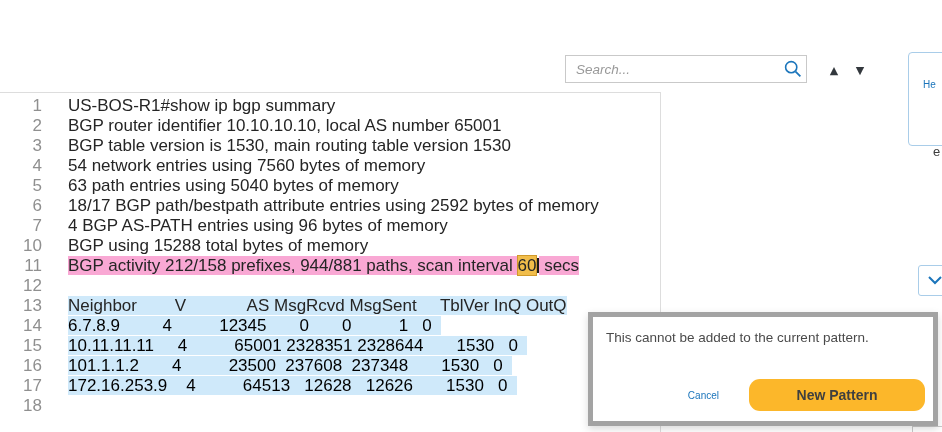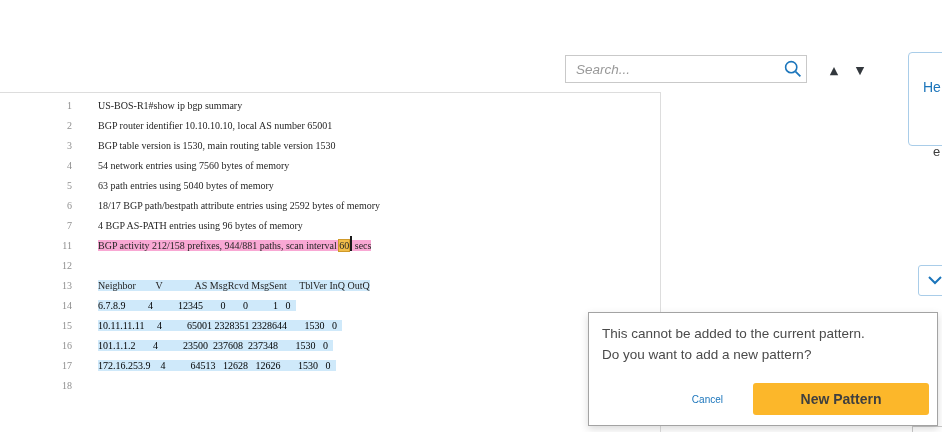--- a/index.html
+++ b/index.html
@@ -50,72 +50,72 @@
     width: 661px; height: 374px;
     background: #fff;
     border-top: 1px solid #ddd;
     border-right: 1px solid #ddd;
     overflow: hidden;
   }
   #code-lines { padding-top: 3px; }
   .code-row {
     height: 20px; line-height: 20px;
     white-space: pre;
-    font-family: Liberation Serif, serif;
-    font-size: 10px; color: #252525; padding-left: 30px;
+    font-family: Liberation Sans, sans-serif;
+    font-size: 17px; color: #252525;
   }
   .ln {
     display: inline-block; width: 42px;
     text-align: right; color: #8f8f8f;
   }
   .code { margin-left: 26px; }
   .hl-gray  { background: #f9a8d4; }
   .hl-blue  { background: #cfe9fa; }
   .blue-text{ color: #000000; }
   .tok { background: #f1bd4a; outline: 1px solid #d09a2a; }
   .caret {
     display: inline-block; width: 2px; height: 15px;
     background: #1a1a1a; vertical-align: -2px; margin-left: 1px;
   }
 
   
   .popup {
     position: absolute; left: 588px; top: 278px;
     width: 350px; height: 114px;
     background: #fff;
-    border: 1px solid #a3a3a3;
+    border: 5px solid #a3a3a3;
     box-shadow: 0 3px 8px rgba(0,0,0,.15);
     z-index: 10;
   }
   .popup-msg {
     margin: 10px 14px 0 13px;
     font-size: 13.5px; color: #4a4a4a; line-height: 21px;
   }
   .popup-actions {
     position: absolute; right: 8px; bottom: 10px;
     display: flex; align-items: center; gap: 30px;
   }
   .cancel-link { color: #1b75bb; font-size: 10px; cursor: pointer; text-decoration: none; }
   .new-pattern-btn {
     width: 176px; height: 32px;
-    background: #fcb72a; border: none; border-radius: 3px;
+    background: #fcb72a; border: none; border-radius: 11px;
     font-family: "Liberation Sans", sans-serif;
     font-size: 14px; font-weight: bold; color: #3f3f3f;
     cursor: pointer;
   }
 
   
   .help-box {
     position: absolute; left: 908px; top: 18px;
     width: 60px; height: 94px;
     border: 1px solid #a9cde9; border-radius: 4px; background: #fff;
   }
   .help-box span {
     position: absolute; left: 14px; top: 26px;
-    color: #1b75bb; font-size: 14px; cursor: pointer;
+    color: #1b75bb; font-size: 10px; cursor: pointer;
   }
   .frag { position: absolute; font-size: 13.5px; color: #3c3c3c; }
   #frag-e  { left: 933px; top: 110px; font-size: 13px; }
   #frag-co { left: 919px; top: 281px; }
   #frag-ou { left: 917px; top: 338px; }
   #frag-ne { left: 917px; top: 362px; }
   .chev-box {
     position: absolute; left: 918px; top: 231px;
     width: 40px; height: 31px;
     border: 1px solid #a9cde9; border-radius: 3px; background: #fff;
@@ -149,35 +149,35 @@
 
   <div class="editor">
     <div id="code-lines">
         <div class="code-row"><span class="ln">1</span><span class="code">US-BOS-R1#show ip bgp summary</span></div>
         <div class="code-row"><span class="ln">2</span><span class="code">BGP router identifier 10.10.10.10, local AS number 65001</span></div>
         <div class="code-row"><span class="ln">3</span><span class="code">BGP table version is 1530, main routing table version 1530</span></div>
         <div class="code-row"><span class="ln">4</span><span class="code">54 network entries using 7560 bytes of memory</span></div>
         <div class="code-row"><span class="ln">5</span><span class="code">63 path entries using 5040 bytes of memory</span></div>
         <div class="code-row"><span class="ln">6</span><span class="code">18/17 BGP path/bestpath attribute entries using 2592 bytes of memory</span></div>
         <div class="code-row"><span class="ln">7</span><span class="code">4 BGP AS-PATH entries using 96 bytes of memory</span></div>
+        <div class="code-row"><span class="ln">10</span><span class="code">BGP using 15288 total bytes of memory</span></div>
         <div class="code-row"><span class="ln">11</span><span class="code"><span class="hl-gray">BGP activity 212/158 prefixes, 944/881 paths, scan interval </span><span class="tok">60</span><span class="caret"></span><span class="hl-gray"> secs</span></span></div>
         <div class="code-row"><span class="ln">12</span><span class="code"></span></div>
         <div class="code-row"><span class="ln">13</span><span class="code hl-blue">Neighbor        V             AS MsgRcvd MsgSent     TblVer InQ OutQ</span></div>
         <div class="code-row"><span class="ln">14</span><span class="code hl-blue blue-text">6.7.8.9         4          12345       0       0          1   0  </span></div>
         <div class="code-row"><span class="ln">15</span><span class="code hl-blue blue-text">10.11.11.11     4          65001 2328351 2328644       1530   0  </span></div>
         <div class="code-row"><span class="ln">16</span><span class="code hl-blue blue-text">101.1.1.2       4          23500  237608  237348       1530   0  </span></div>
         <div class="code-row"><span class="ln">17</span><span class="code hl-blue blue-text">172.16.253.9    4          64513   12628   12626       1530   0  </span></div>
         <div class="code-row"><span class="ln">18</span><span class="code"></span></div>
       </div>
   </div>
 
   <div class="popup">
     <div class="popup-msg">
       <div>This cannot be added to the current pattern.</div>
-      <div>Do you want to add a new pattern?</div>
     </div>
     <div class="popup-actions">
       <a class="cancel-link">Cancel</a>
       <button class="new-pattern-btn">New Pattern</button>
     </div>
   </div>
 
   <div class="help-box">
     <span>He</span>
   </div>

